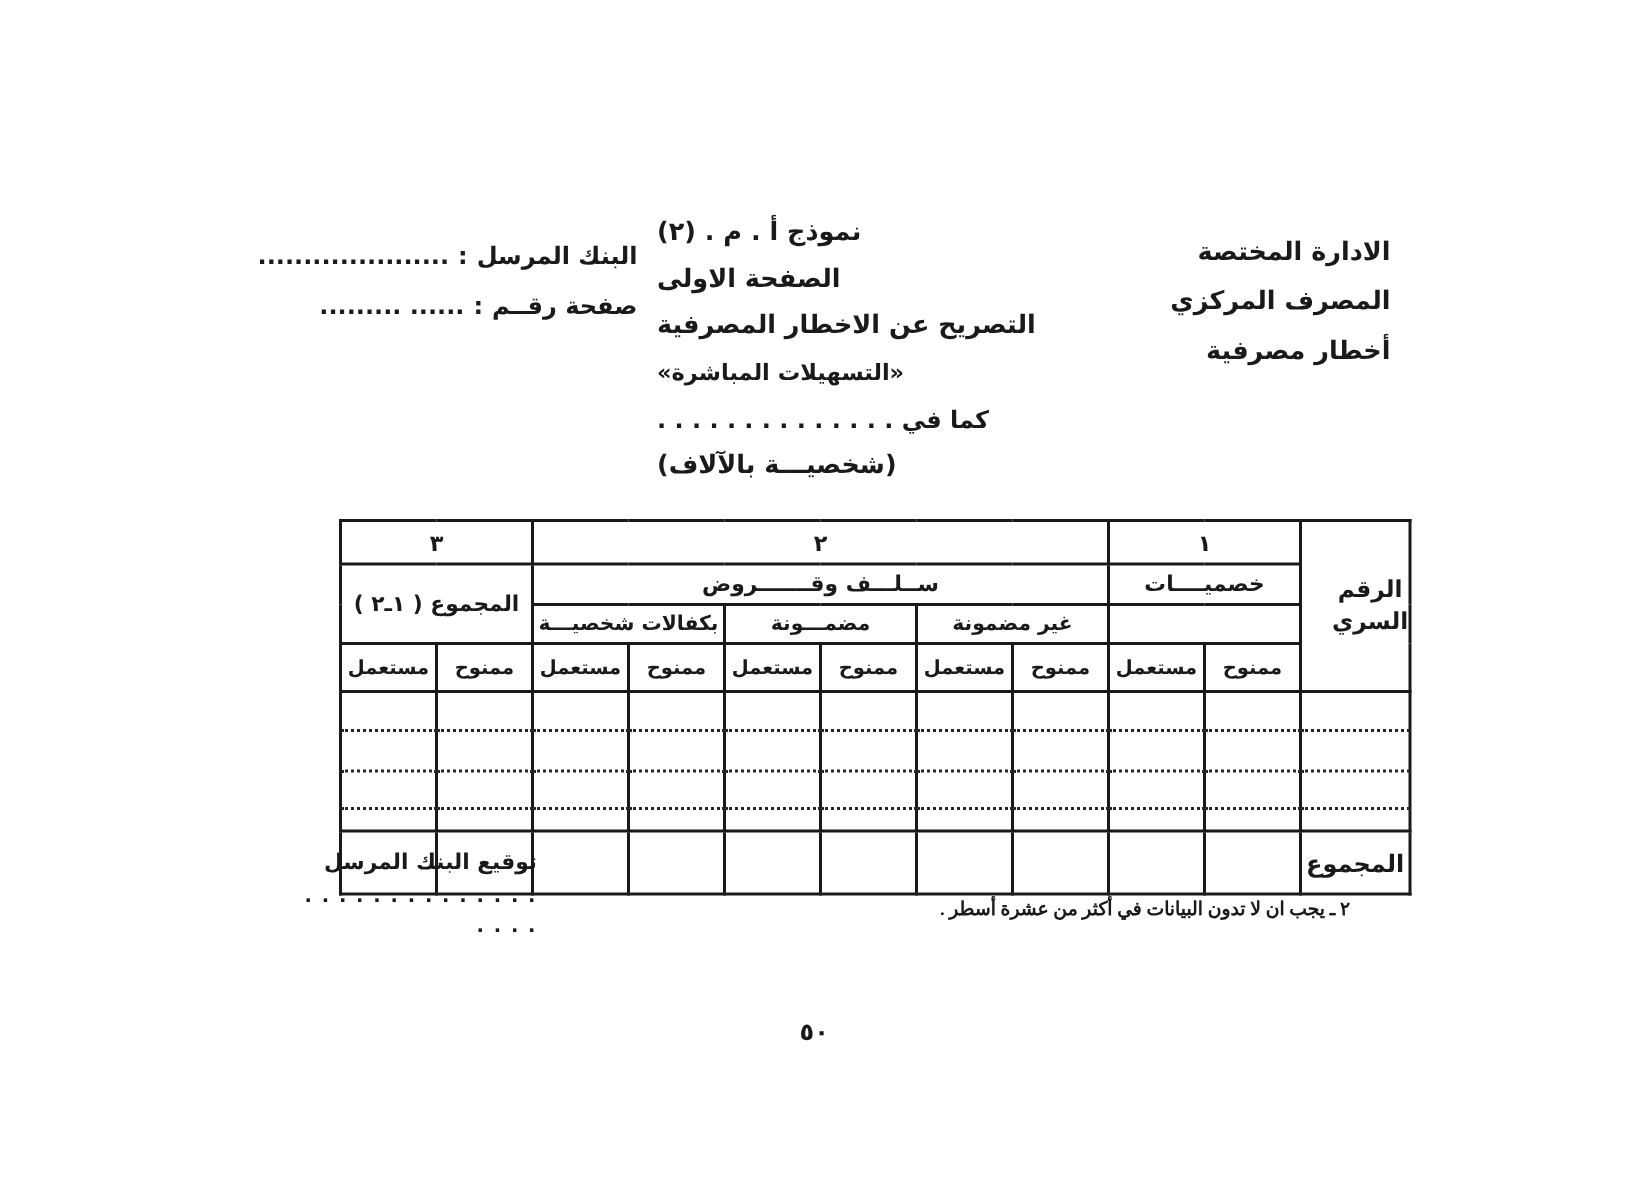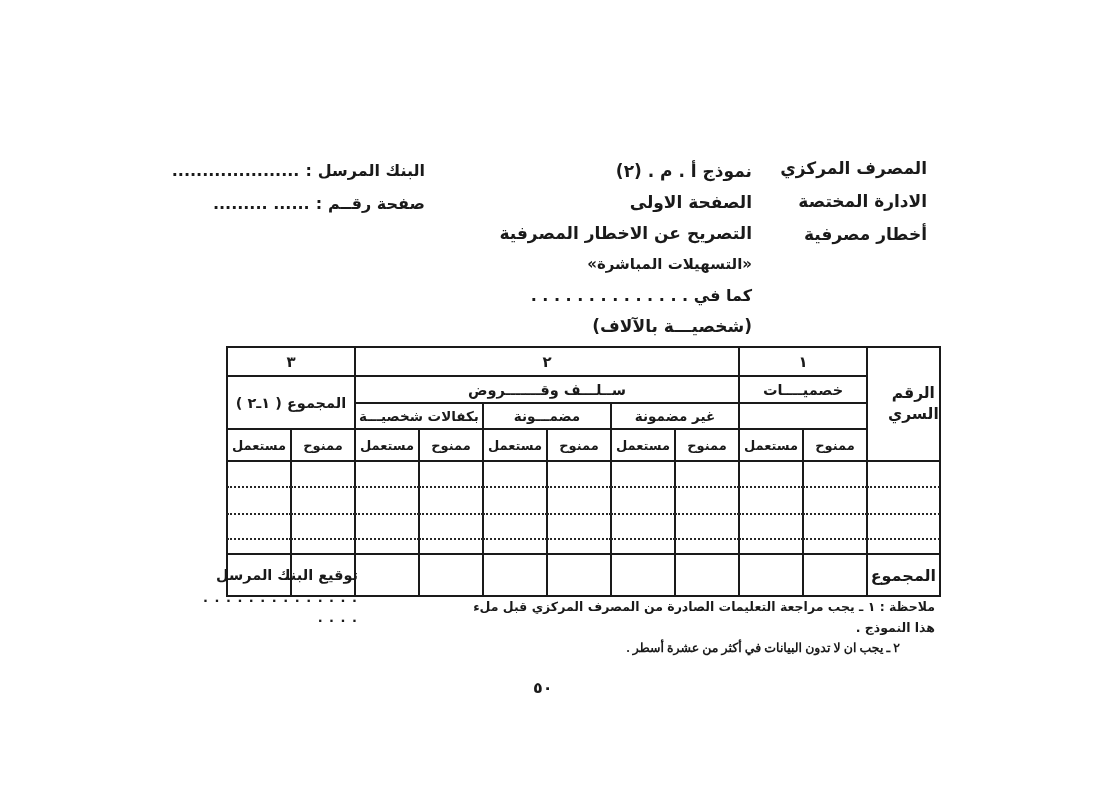--- a/index.html
+++ b/index.html
@@ -8,22 +8,22 @@
     background:#ffffff; color:#1a1a1a;
     font-family:"DejaVu Sans", sans-serif; font-weight:700;
     overflow:hidden;
   }
   
   .hdr-right {
     position:absolute; top:152px; right:171px;
     direction:rtl; text-align:right; font-size:17px; line-height:33px;
   }
   .hdr-center {
-    position:absolute; top:156px; left:438px; width:314px;
-    direction:rtl; text-align:right; font-size:17px; line-height:31px;
+    position:absolute; top:140px; left:438px; width:314px;
+    direction:rtl; text-align:left; font-size:17px; line-height:31px;
   }
   .hdr-center .subtitle { font-size:15px; }
   .hdr-center .asof { font-size:16px; }
   .hdr-left {
     position:absolute; top:154px; left:182px; width:243px;
     direction:rtl; text-align:right; font-size:16px; line-height:33px;
     white-space:nowrap;
   }
   .hdr-left .colon { padding:0 6px; }
   .dots { letter-spacing:1px; }
@@ -65,22 +65,22 @@
     position:absolute; top:678px; left:533px; width:60px;
     font-size:16px;
   }
 </style>
 </head>
 <body>
 
 <div class="page">
 
   <div class="hdr-right">
+    <div>الادارة المختصة</div>
     <div>المصرف المركزي</div>
-    <div>الادارة المختصة</div>
     <div>أخطار مصرفية</div>
   </div>
 
   <div class="hdr-center">
     <div>نموذج أ . م . (٢)</div>
     <div>الصفحة الاولى</div>
     <div>التصريح عن الاخطار المصرفية</div>
     <div class="subtitle">«التسهيلات المباشرة»</div>
     <div class="asof"><span>كما في</span> <span class="dots">. . . . . . . . . . . . . .</span></div>
     <div>(شخصيـــة بالآلاف)</div>
@@ -207,21 +207,20 @@
         <td></td>
         <td></td>
         <td></td>
         <td></td>
       </tr>
     </tbody>
       </table>
   </div>
 
   <div class="notes">
-    <div>ملاحظة : ١ ـ يجب مراجعة التعليمات الصادرة من المصرف المركزي قبل ملء هذا النموذج .</div>
     <div class="indent">٢ ـ يجب ان لا تدون البيانات في أكثر من عشرة أسطر .</div>
   </div>
 
   <div class="signature">
     <div>توقيع البنك المرسل</div>
     <div class="sig-dots">. . . . . . . . . . . . . . . . . .</div>
   </div>
 
   <div class="pageno">٥٠</div>
 

